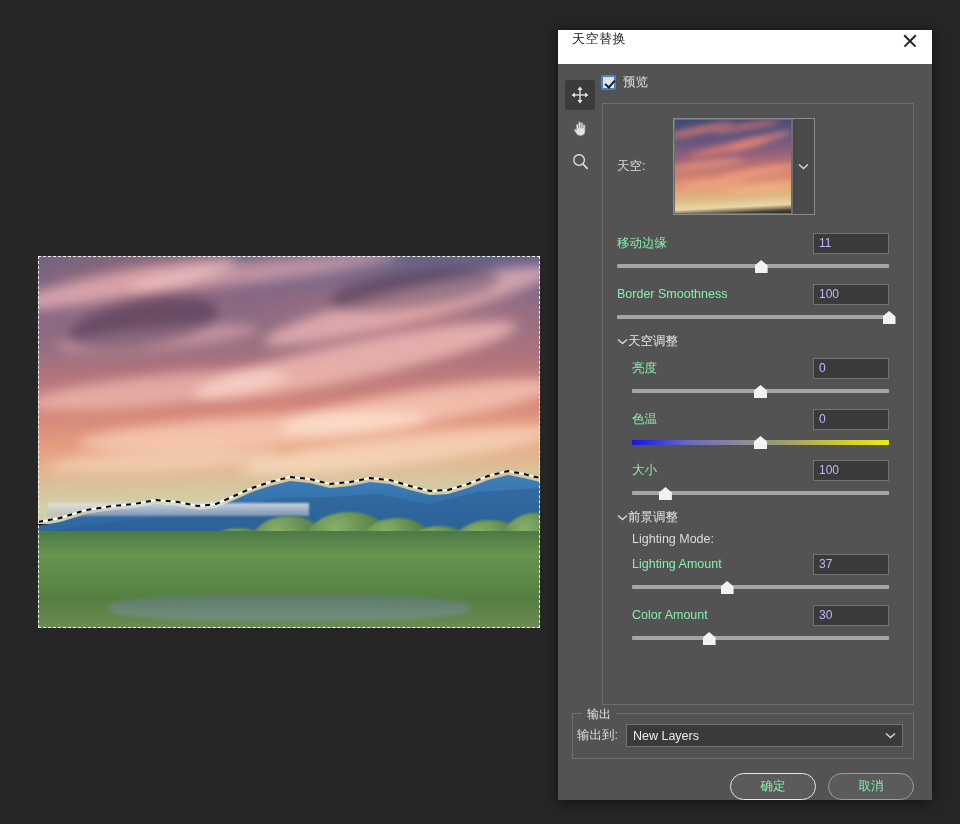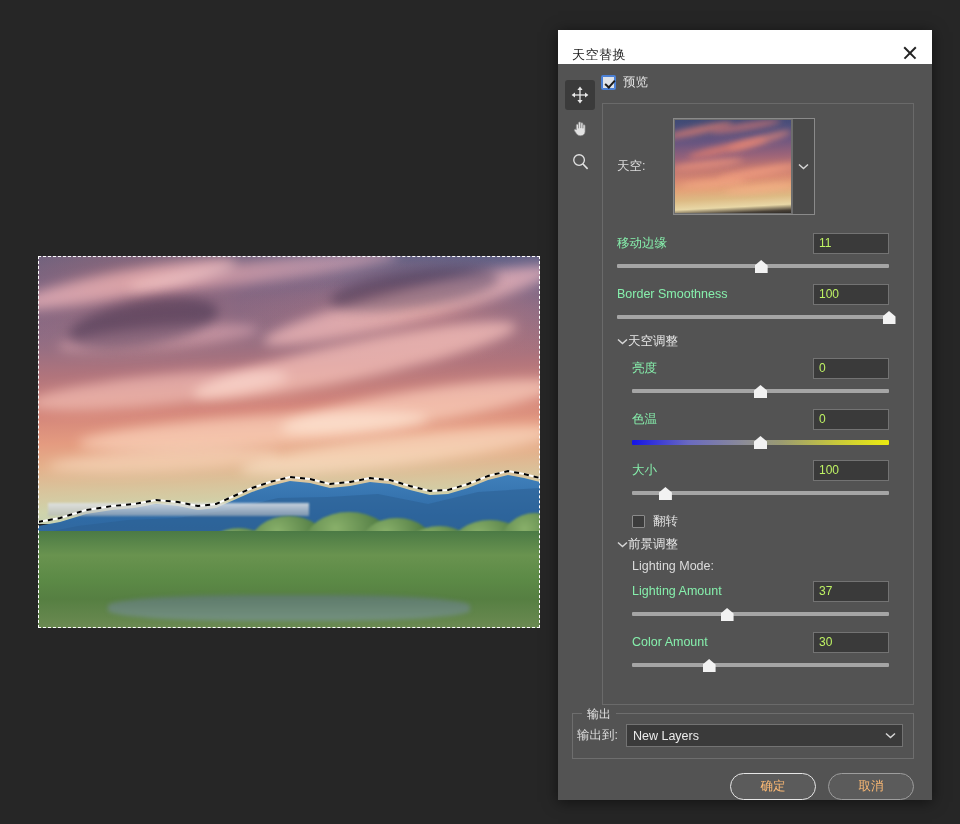--- a/index.html
+++ b/index.html
@@ -82,21 +82,21 @@
   #sky-dialog {
     position: absolute;
     left: 558px; top: 30px;
     width: 374px; height: 770px;
     background: #535353;
     box-shadow: 0 2px 14px rgba(0,0,0,.55);
     display: flex; flex-direction: column;
   }
   .titlebar {
     height: 34px; background: #ffffff;
-    display: flex; align-items: flex-end; justify-content: space-between;
+    display: flex; align-items: flex-start; justify-content: space-between;
     padding: 0 11px 0 14px; flex: none;
   }
   .titlebar .title { font-size: 13px; color: #1d1d1d; letter-spacing: .5px; }
   .close-btn {
     width: 22px; height: 22px; position: relative; cursor: pointer;
   }
   .close-btn::before, .close-btn::after {
     content:""; position:absolute; left: 3px; top: 10px;
     width: 16px; height: 1.6px; background: #222;
   }
@@ -167,21 +167,21 @@
     display: flex; align-items: center; justify-content: center;
     border-left: 1px solid #6d6d6d;
   }
 
   
   .ctrl { margin-bottom: 4px; }
   .ctrl-head { display: flex; align-items: center; justify-content: space-between; height: 24px; }
   .ctrl-label { font-size: 12.5px; color: #86efac; }
   .num-field {
     width: 76px; height: 21px; background: #3a3a3a;
-    border: 1px solid #737373; color: #bef264;
+    border: 1px solid #737373; color: #c4b5fd;
     font-size: 12px; font-family: "Liberation Sans", sans-serif;
     padding: 0 5px; line-height: 19px;
   }
   .slider { position: relative; height: 18px; margin: 3px 0 6px 0; cursor: pointer; }
   .track {
     position: absolute; left: 0; right: 0; top: 6px; height: 4px;
     background: #a5a5a5; border-radius: 1px;
   }
   .track.grad {
     background: linear-gradient(90deg, #1414e8 0%, #6a6ac0 22%, #8e8e94 45%,
@@ -224,21 +224,21 @@
     position: absolute; top: -8px; left: 9px; background: #535353;
     padding: 0 5px; font-size: 12px; color: #e2e2e2;
   }
   .btn-row {
     display: flex; justify-content: flex-end; gap: 12px;
     padding: 14px 18px 0 0; flex: none;
   }
   .btn {
     min-width: 86px; height: 27px; border-radius: 14px;
     background: #5b5b5b; border: 1px solid #9d9d9d;
-    color: #fdba74; font-size: 12.5px;
+    color: #86efac; font-size: 12.5px;
     display: flex; align-items: center; justify-content: center;
     cursor: pointer; font-family: "Liberation Sans", sans-serif;
   }
   .btn.primary { border-color: #e6e6e6; border-width: 1.5px; }
 </style>
 </head>
 <body>
 
 <div id="canvas-area">
   <div class="photo">
@@ -419,24 +419,20 @@
             <div class="ctrl-head">
               <span class="ctrl-label">大小</span>
               <input class="num-field" type="text" value="100" style="">
             </div>
             <div class="slider">
               <div class="track"></div>
               <div class="knob" style="left:13%;"></div>
             </div>
           </div>
 
-          <div class="check-row">
-            <span class="cb"></span>
-            <span class="cb-label">翻转</span>
-          </div>
         </div>
 
         <div class="section-head">
           <svg class="chev" width="11" height="7" viewBox="0 0 11 7">
             <polyline points="1,1.5 5.5,5.5 10,1.5" fill="none" stroke="#d6d6d6" stroke-width="1.5"></polyline>
           </svg>
           <span class="section-title">前景调整</span>
         </div>
 
         <div class="indent">

